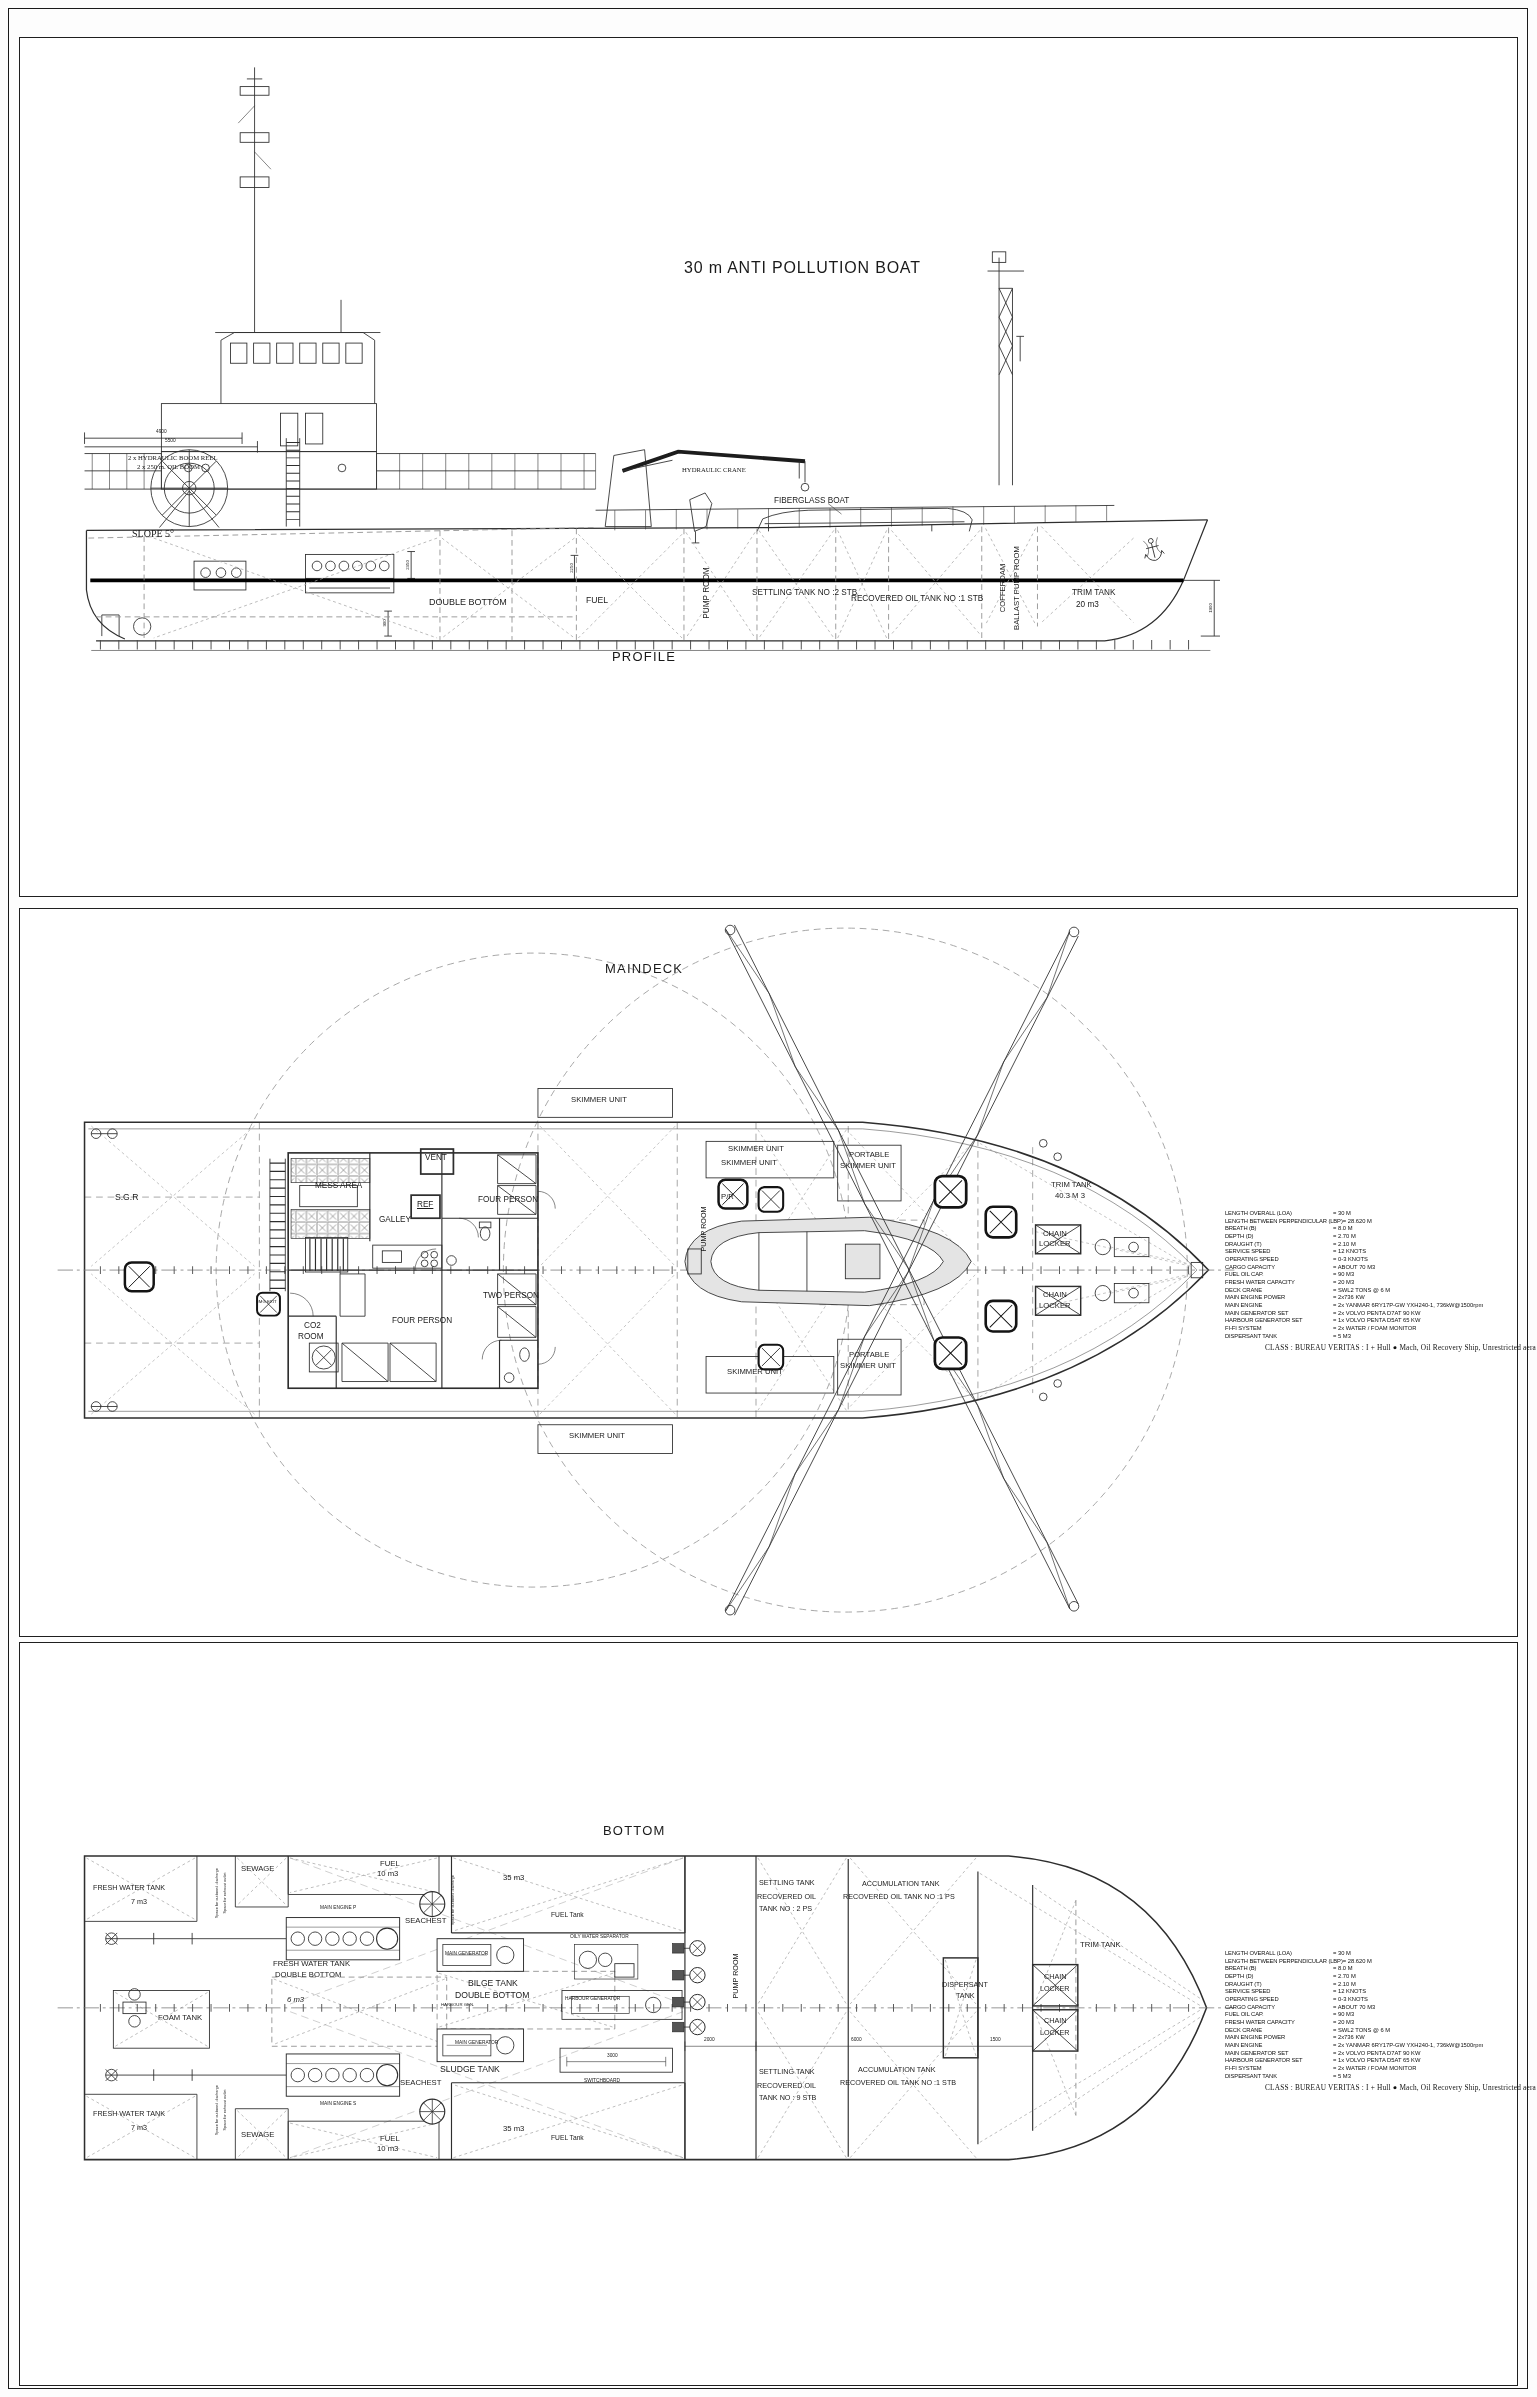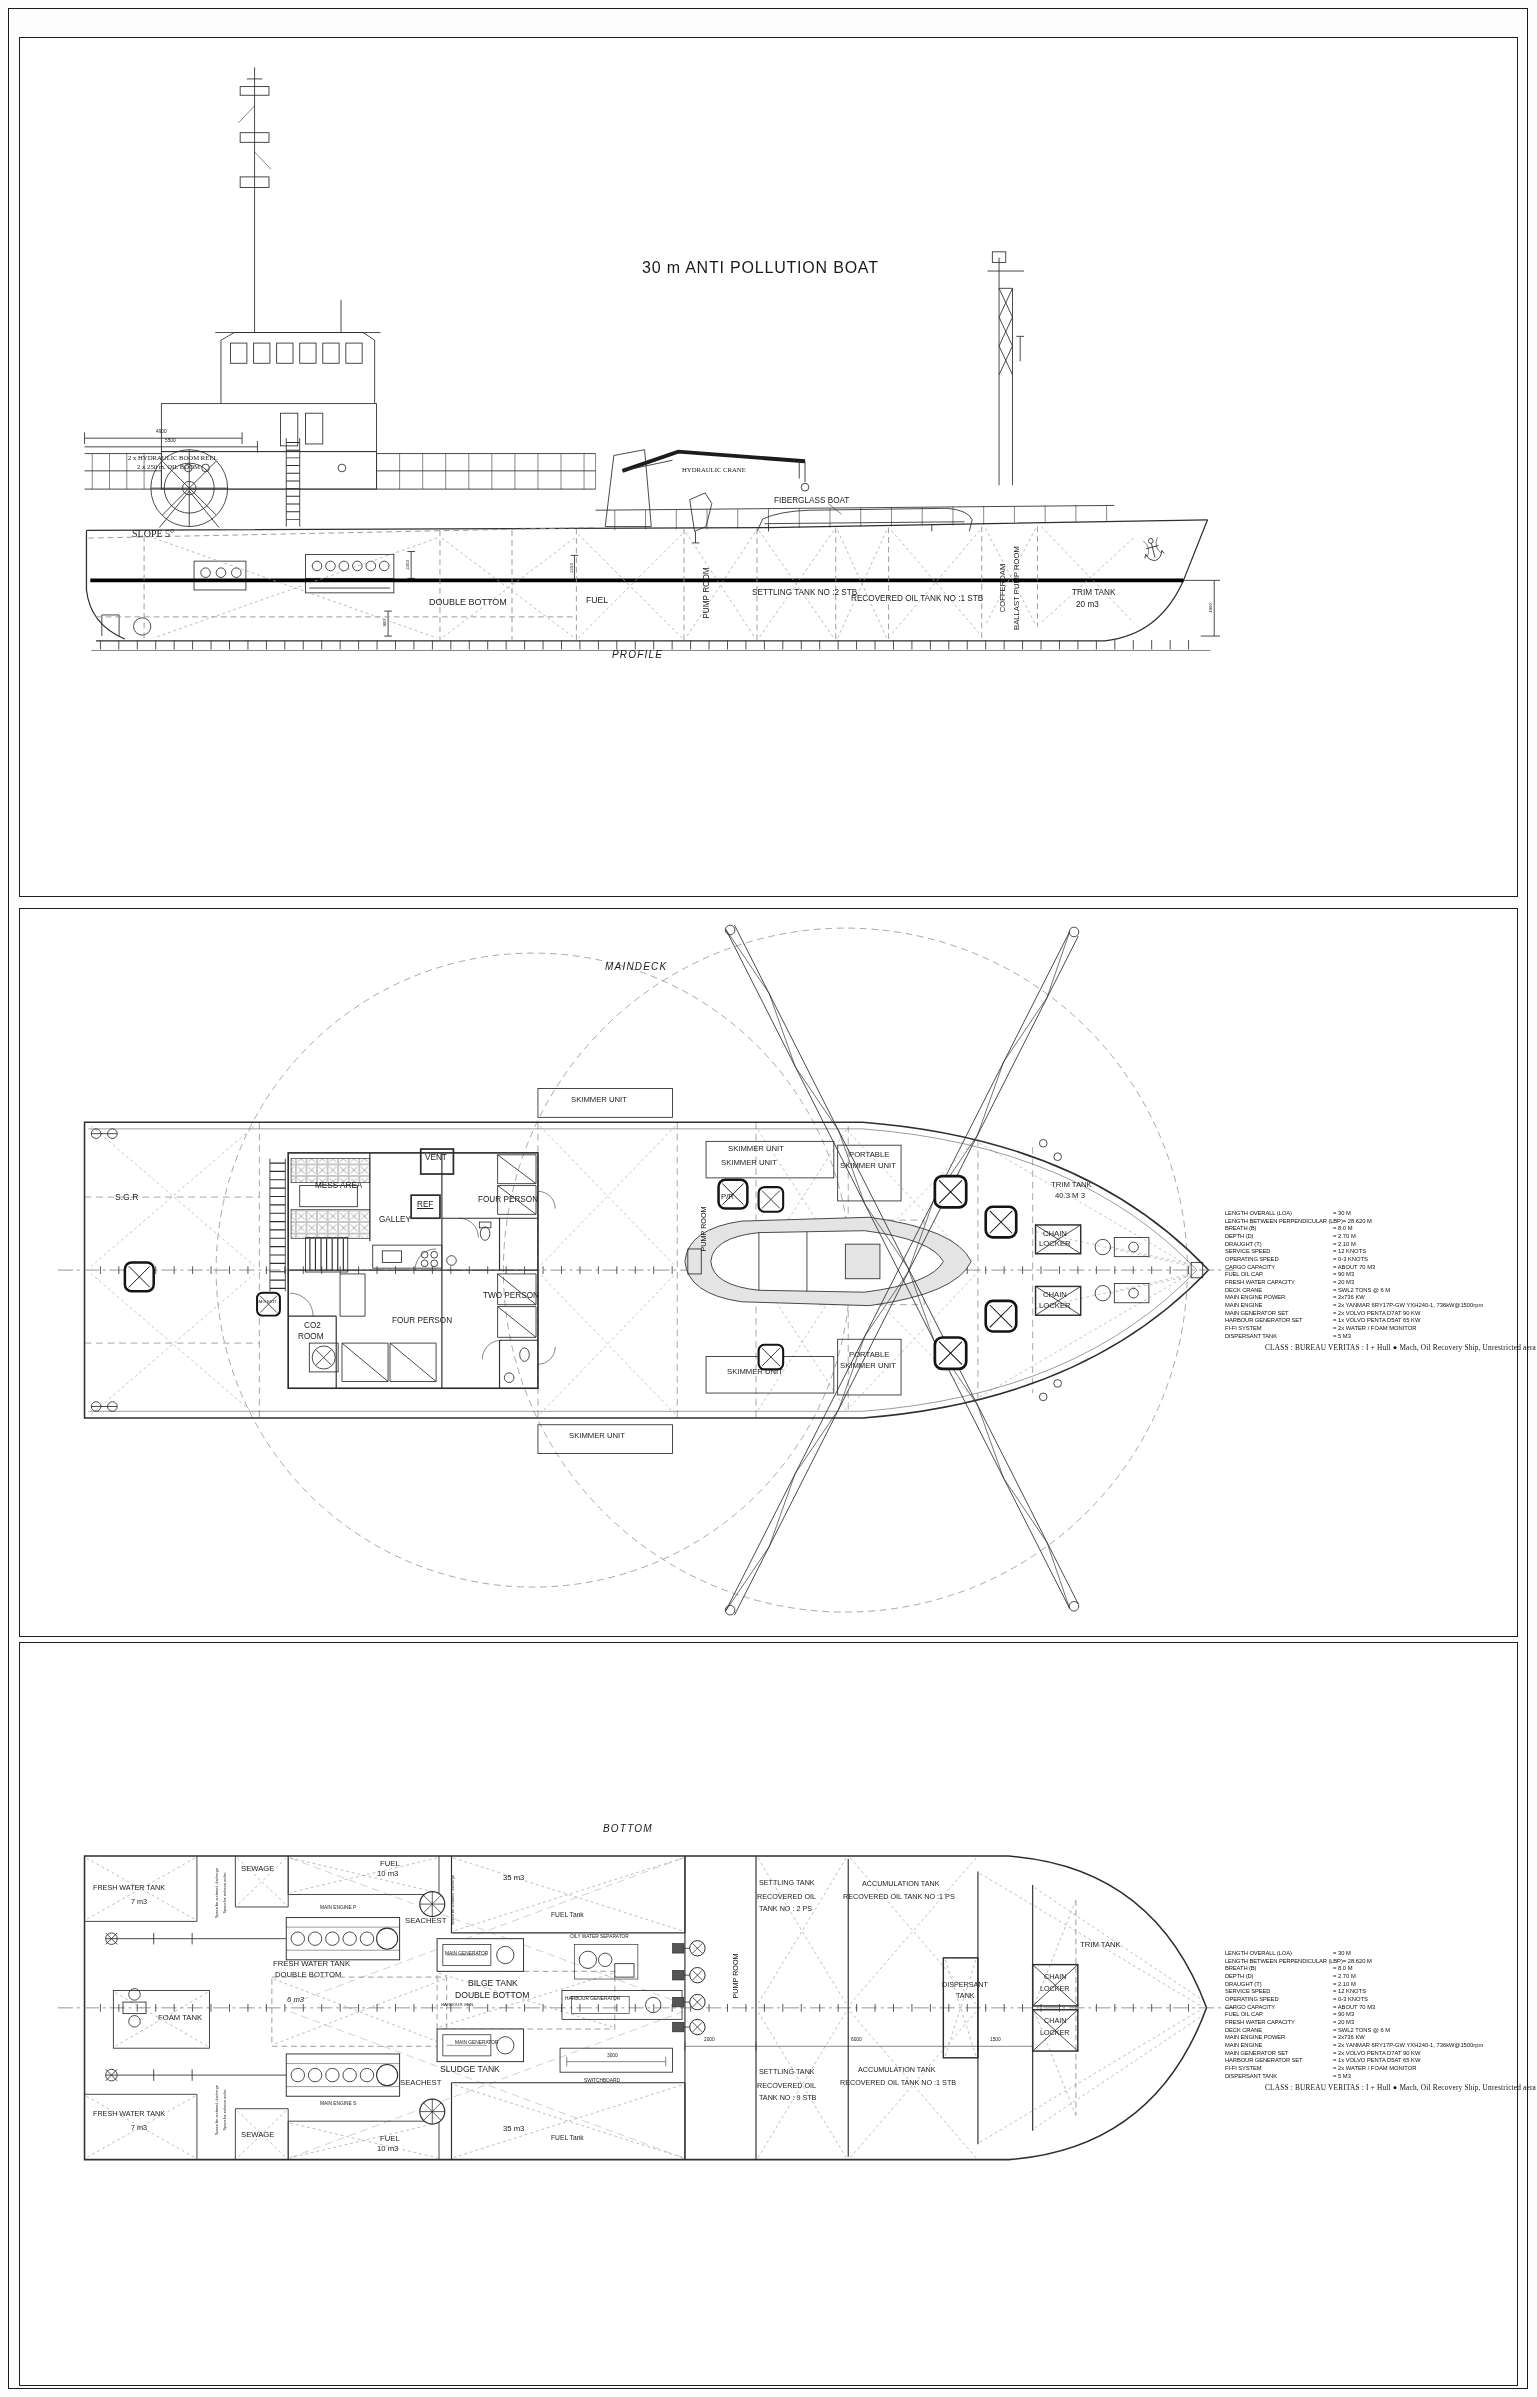--- a/index.html
+++ b/index.html
@@ -8,21 +8,21 @@
   #sheet-border{position:absolute;left:7.7px;top:7.7px;width:1518px;height:2379px;border:1.9px solid #1a1a1a;}
   .panel{position:absolute;left:19px;width:1497px;border:1.5px solid #1f1f1f;background:#fff;}
   #panel-profile{top:37px;height:858px;}
   #panel-maindeck{top:908px;height:727px;}
   #panel-bottom{top:1642px;height:742px;}
   svg#art{position:absolute;left:0;top:0;}
   .lbl{position:absolute;white-space:nowrap;line-height:1;color:#1a1a1a;}
   .vlbl{position:absolute;white-space:nowrap;line-height:1;color:#1a1a1a;transform:translate(-50%,-50%) rotate(-90deg);}
   .serif{font-family:"Liberation Serif",serif;margin-left:40px;}
   .ttl{font-size:16px;letter-spacing:0.8px;}
-  .view{font-size:10px;letter-spacing:1.2px;font-style:italic;}
+  .view{font-size:13px;letter-spacing:1.2px;}
   .specs{position:absolute;width:281px;font-size:5.8px;color:#101010;}
   .specs .row{display:flex;height:7.7px;align-items:center;}
   .specs .sl{flex:0 0 108px;letter-spacing:-0.1px;overflow:visible;white-space:nowrap;}
   .specs .sv{flex:1;white-space:nowrap;}
   .specs .cls{font-family:"Liberation Serif",serif;font-size:7.3px;margin-top:2.9px;letter-spacing:0.2px;white-space:nowrap;margin-left:40px;}
 </style>
 </head>
 <body>
 
 <div id="page">
@@ -344,21 +344,21 @@
     <use href="#genset" x="455" y="2018"></use>
     <use href="#genset" x="455" y="2112"></use>
     <use href="#pmp" x="700" y="2020"></use>
     <use href="#pmp" x="700" y="2048"></use>
     <use href="#pmp" x="700" y="2076"></use>
     <use href="#pmp" x="700" y="2102"></use>
     <use href="#sea" x="450" y="1982"></use>
     <use href="#sea" x="450" y="2198"></use>
   </svg>
 
-  <div class="lbl ttl" style="left:642px;top:260px;">30 m ANTI POLLUTION BOAT</div>
+  <div class="lbl ttl" style="left:684px;top:260px;">30 m ANTI POLLUTION BOAT</div>
   <div class="lbl serif" style="left:88px;top:455px;font-size:6.7px;">2 x HYDRAULIC BOOM REEL</div>
   <div class="lbl serif" style="left:97px;top:464px;font-size:6.7px;">2 x 250 m. OIL BOOM</div>
   <div class="lbl serif" style="left:92px;top:529px;font-size:10px;">SLOPE 5°</div>
   <div class="lbl serif" style="left:642px;top:467px;font-size:6.7px;">HYDRAULIC CRANE</div>
   <div class="lbl" style="left:774px;top:497px;font-size:8.2px;">FIBERGLASS BOAT</div>
   <div class="lbl" style="left:429px;top:598px;font-size:9px;">DOUBLE BOTTOM</div>
   <div class="lbl" style="left:586px;top:596px;font-size:8.6px;">FUEL</div>
   <div class="vlbl" style="left:707px;top:593px;font-size:8.2px;">PUMP ROOM</div>
   <div class="lbl" style="left:752px;top:589px;font-size:8.2px;">SETTLING TANK NO :2 STB</div>
   <div class="lbl" style="left:851px;top:595px;font-size:8.2px;">RECOVERED OIL TANK NO :1 STB</div>

